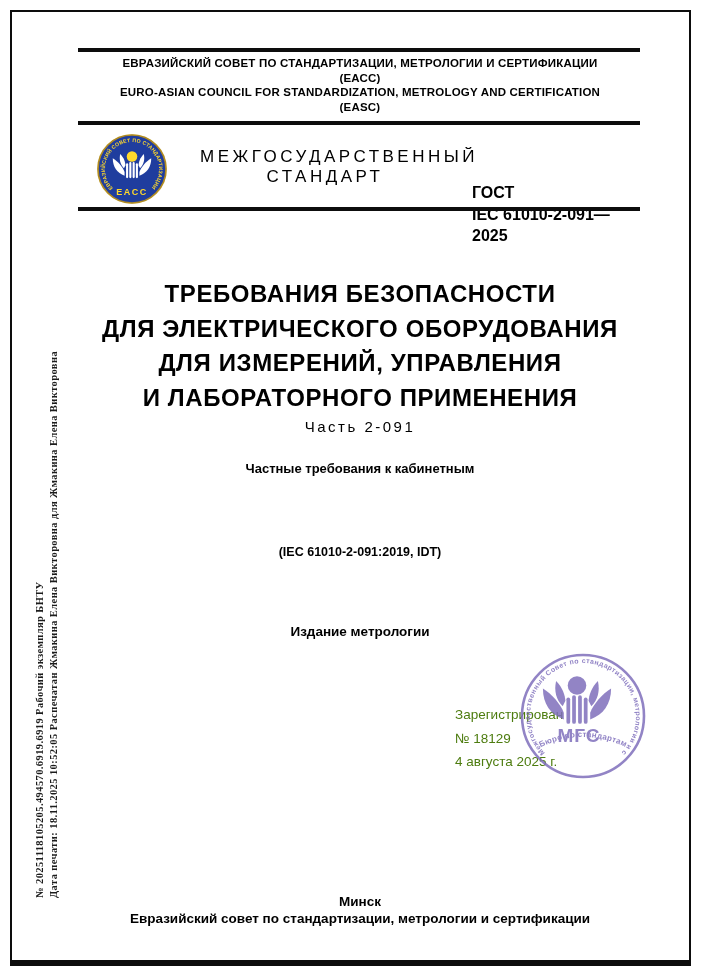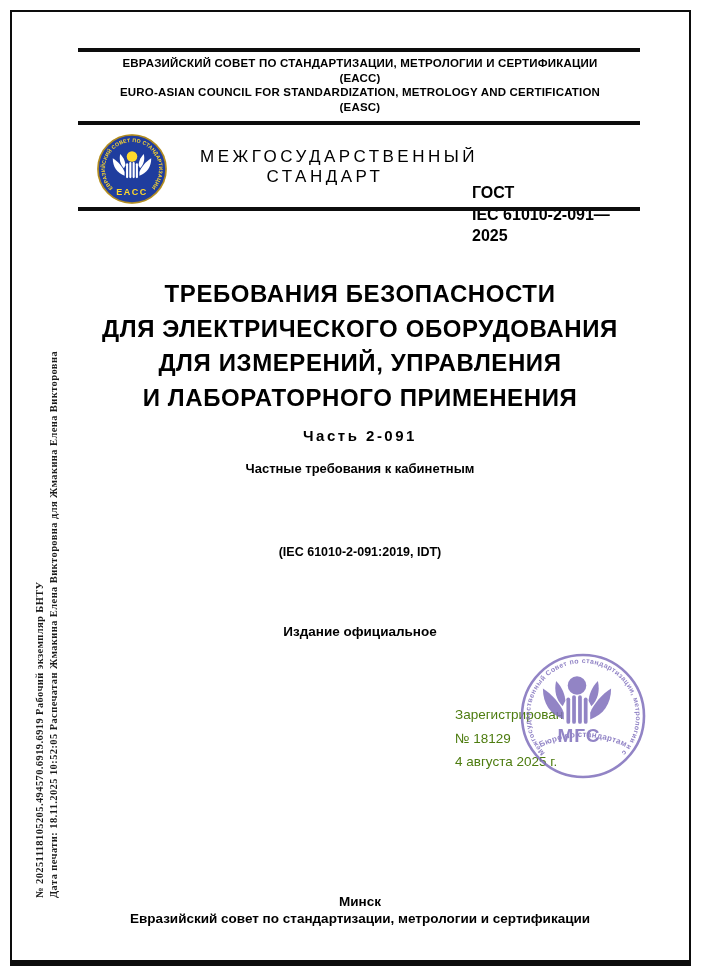--- a/index.html
+++ b/index.html
@@ -13,21 +13,21 @@
   .col{position:absolute;left:80px;width:560px;text-align:center;}
 
   .header-org{top:56px;font-weight:bold;font-size:11.5px;line-height:14.5px;letter-spacing:.2px;}
 
   .logo-svg{position:absolute;left:96px;top:133px;width:72px;height:72px;}
   .type-block{position:absolute;left:200px;top:147px;width:250px;text-align:center;
         font-weight:normal;font-size:17px;line-height:20px;letter-spacing:3.5px;}
   .code-block{position:absolute;left:472px;top:135px;font-weight:bold;font-size:16px;line-height:21.5px;margin-top:47px;}
 
   .doc-title{top:277px;font-weight:bold;font-size:24px;line-height:34.5px;letter-spacing:.6px;}
-  .part-line{top:427px;font-weight:bold;font-size:15px;letter-spacing:2.5px;}
+  .part-line{top:418px;font-weight:normal;font-size:15px;letter-spacing:2.5px;}
   .subtitle{top:458px;font-weight:bold;font-size:13px;line-height:22px;}
   .idt-line{top:545px;font-weight:bold;font-size:12.5px;}
   .edition{top:624px;font-weight:bold;font-size:13.5px;}
 
   .registration{position:absolute;left:455px;top:703px;font-size:13.5px;line-height:23.5px;color:#4d7c0f;}
 
   .stamp-svg{position:absolute;left:512px;top:645px;width:142px;height:142px;opacity:.85;}
   .stamp-rim{font-size:7px;font-weight:bold;letter-spacing:.4px;}
   .stamp-mgs{font-size:19px;font-weight:bold;letter-spacing:1px;}
   .stamp-arc{font-size:8px;font-weight:bold;letter-spacing:.3px;}
@@ -115,21 +115,21 @@
   </div>
 
   <div class="col part-line">Часть 2-091</div>
 
   <div class="col subtitle">
     <div>Частные требования к кабинетным</div>
   </div>
 
   <div class="col idt-line">(IEC 61010-2-091:2019, IDT)</div>
 
-  <div class="col edition">Издание официальное</div>
+  <div class="col edition">Издание метрологии</div>
 
   <div class="registration">
     <div>Зарегистрирован</div>
     <div>№ 18129</div>
     <div>4 августа 2025 г.</div>
   </div>
 
   <svg class="stamp-svg" viewBox="-71 -71 142 142">
     <circle r="61" fill="none" stroke="#7f6fbc" stroke-width="2.6"></circle>
     <text class="stamp-rim" fill="#7f6fbc">

